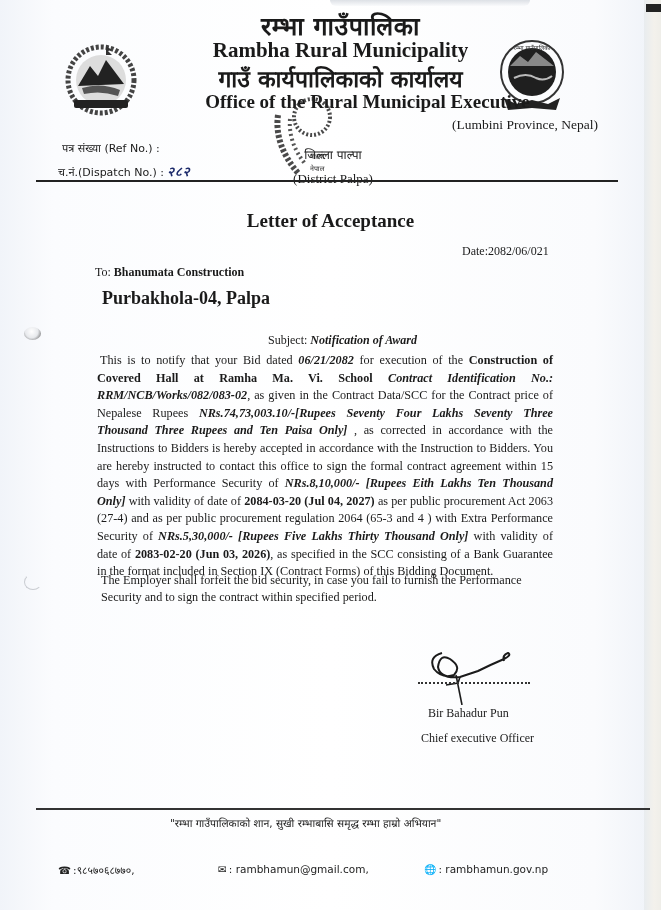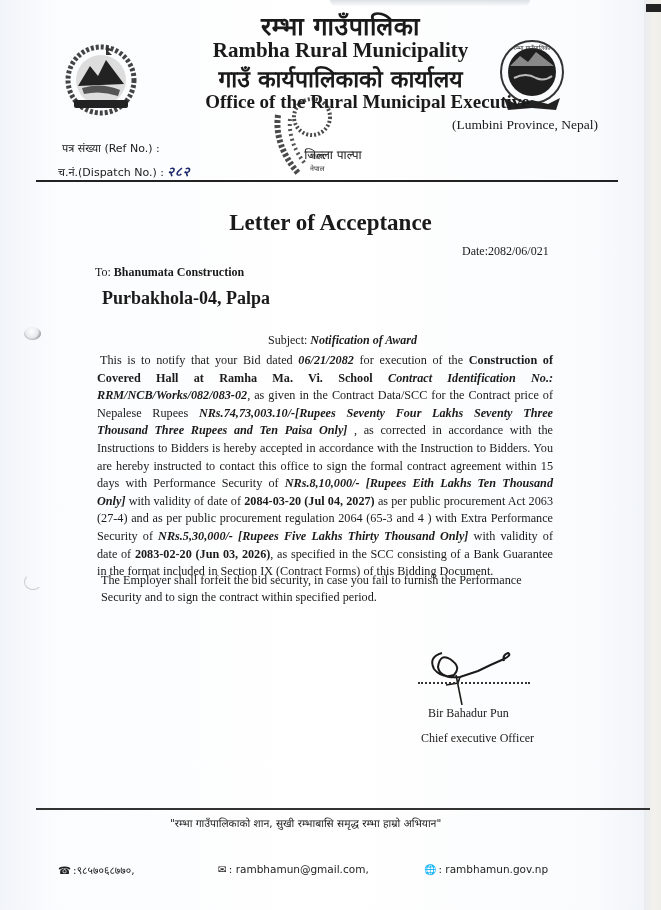--- a/index.html
+++ b/index.html
@@ -39,21 +39,21 @@
   .dispatch-val { font-family: "DejaVu Sans", sans-serif; font-style: italic; color: #1d2b6b; font-weight: bold; letter-spacing: 1px; }
   .district { left: 268px; top: 113px; width: 130px; text-align: center; font-size: 13px; line-height: 23px; }
   .province { left: 450px; top: 113px; width: 150px; text-align: center; font-size: 13.5px; line-height: 23px; }
 
   .stamp {
     position: absolute; left: 268px; top: 95px; width: 78px; height: 86px;
   }
 
   .rule-top { position: absolute; left: 36px; top: 180px; width: 582px; height: 2px; background: #222; }
 
-  .title { position: absolute; left: 0; width: 661px; top: 210px; text-align: center; font-weight: bold; font-size: 23px; }
+  .title { position: absolute; left: 0; width: 661px; top: 210px; text-align: center; font-weight: bold; font-size: 19px; }
   .date { position: absolute; left: 462px; top: 244px; font-size: 12px; }
   .to { position: absolute; left: 95px; top: 265px; font-size: 12px; }
   .to b { font-weight: bold; }
   .addr { position: absolute; left: 102px; top: 288px; font-size: 18px; font-weight: bold; }
   .subject { position: absolute; left: 0; width: 661px; top: 333px; text-align: center; font-size: 12px; padding-left: 12px; }
 
   .body {
     position: absolute; left: 97px; top: 352px; width: 456px;
     font-size: 12.2px; line-height: 17.6px; text-align: justify;
   }
@@ -104,20 +104,21 @@
   <text x="36" y="12" font-size="6" fill="#333" text-anchor="middle" font-family="DejaVu Sans, sans-serif">रम्भा गाउँपालिका</text>
 </svg>
 
 <div class="hdr hdr-np1">रम्भा गाउँपालिका</div>
 <div class="hdr hdr-en1">Rambha Rural Municipality</div>
 <div class="hdr hdr-np2">गाउँ कार्यपालिकाको कार्यालय</div>
 <div class="hdr hdr-en2">Office of the Rural Municipal Executive</div>
 
 <div class="small district">
   <div style="font-family:'DejaVu Sans',sans-serif;font-size:12px;margin-top:31px;">जिल्ला पाल्पा</div>
+  <div>(District Palpa)</div>
 </div>
 
 <svg class="stamp" viewBox="0 0 78 86">
   <circle cx="44" cy="22" r="18" fill="none" stroke="#2a2a2a" stroke-width="4" stroke-dasharray="2 2" opacity="0.85"></circle>
   <path d="M10 20 Q6 50 30 78" stroke="#2a2a2a" stroke-width="6" fill="none" stroke-dasharray="3 2" opacity="0.85"></path>
   <path d="M22 24 Q20 48 38 70" stroke="#2a2a2a" stroke-width="4" fill="none" stroke-dasharray="2 3" opacity="0.8"></path>
   <text x="42" y="64" font-size="7" fill="#222" font-family="DejaVu Sans, sans-serif">पाल्पा</text>
   <text x="42" y="76" font-size="7" fill="#222" font-family="DejaVu Sans, sans-serif">नेपाल</text>
 </svg>
 

